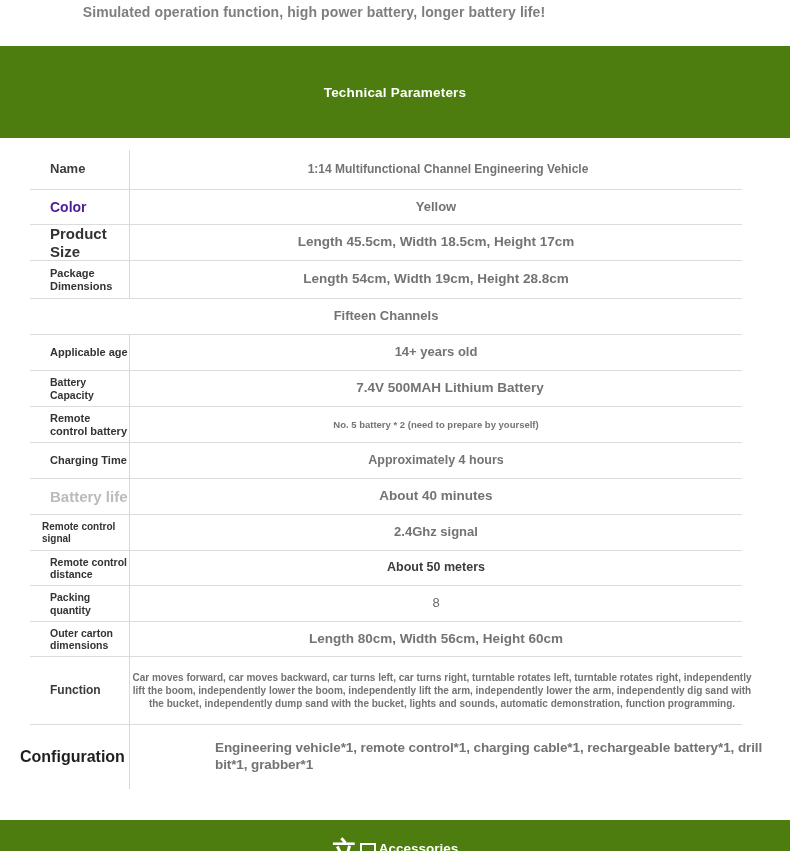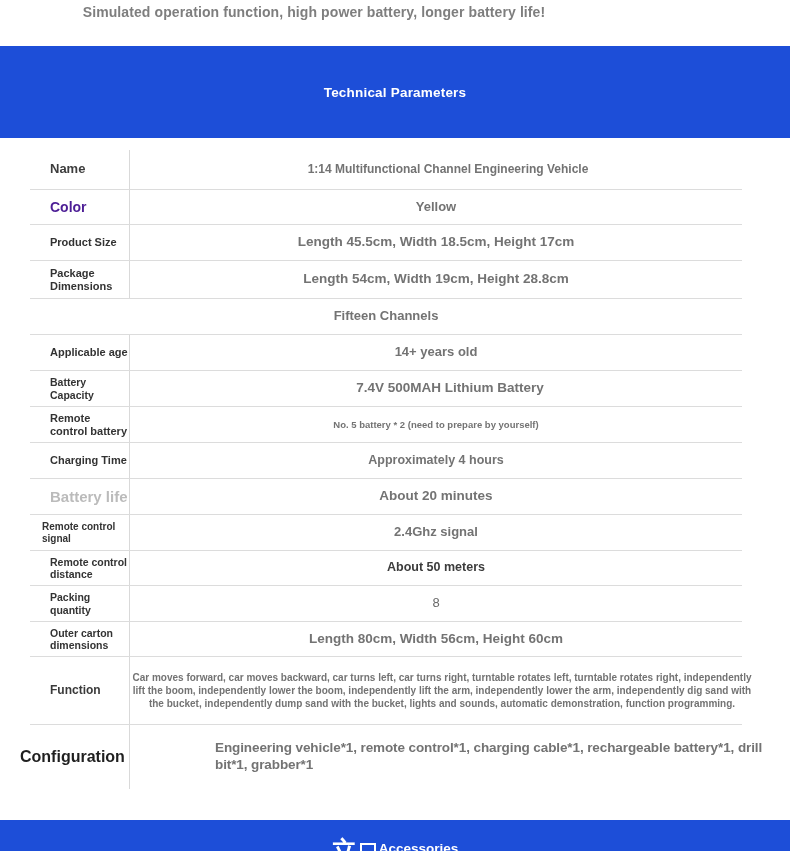--- a/index.html
+++ b/index.html
@@ -8,21 +8,21 @@
     position:relative; width:790px; height:851px; overflow:hidden;
     background:#ffffff; font-family:"Liberation Sans", sans-serif;
   }
   
   .top-header {
     width:628px; padding-top:4px; text-align:center;
     font-size:14px; font-weight:bold; color:#7e7e7e; letter-spacing:0.1px;
   }
   
   .banner {
-    background:#1d4ed8; width:790px; height:92px;
+    background:#4d7c0f; width:790px; height:92px;
     display:flex; align-items:center; justify-content:center;
   }
   .banner-top { margin-top:26px; }
   .banner-title { color:#ffffff; font-weight:bold; font-size:13.5px; letter-spacing:0.2px; }
   
   .spec-table { margin:12px 0 0 30px; width:712px; }
   .spec-row { display:flex; align-items:center; border-bottom:1px solid #dcdcdc; }
   .spec-row.last { border-bottom:none; }
   .label-cell {
     flex:0 0 100px; align-self:stretch; display:flex; align-items:center;
@@ -30,21 +30,21 @@
     color:#333; font-weight:bold; line-height:1.15;
   }
   .value-cell {
     flex:1; display:flex; align-items:center; justify-content:center;
     text-align:center; color:#737373; font-weight:bold; line-height:1.25;
     padding:2px 4px;
   }
   
   .r-name          { min-height:40px;gap:24px; } .r-name .label-cell{font-size:13px;color:#3d3d3d;} .r-name .value-cell{font-size:12px;}
   .r-color         { min-height:35px; } .r-color .label-cell{font-size:14px;color:#4c1d95;} .r-color .value-cell{font-size:13px;}
-  .r-product       { min-height:36px; } .r-product .label-cell{font-size:11px;} .r-product .value-cell{font-size:13.5px;}
+  .r-product       { min-height:36px; } .r-product .label-cell{font-size:15px;} .r-product .value-cell{font-size:13.5px;}
   .r-package       { min-height:38px; } .r-package .label-cell{font-size:11px;} .r-package .value-cell{font-size:13.5px;}
   .r-aisle         { min-height:36px; } .r-aisle .label-cell{font-size:14px;color:#222;} .r-aisle .value-cell{font-size:13px;}
   .r-age           { min-height:36px; } .r-age .label-cell{font-size:11px;} .r-age .value-cell{font-size:13px;}
   .r-battcap       { min-height:36px;gap:28px; } .r-battcap .label-cell{font-size:10.5px;} .r-battcap .value-cell{font-size:13.5px;}
   .r-rcbatt        { min-height:36px; } .r-rcbatt .label-cell{font-size:11px;} .r-rcbatt .value-cell{font-size:9.5px;}
   .r-charging      { min-height:36px; } .r-charging .label-cell{font-size:11px;} .r-charging .value-cell{font-size:12.5px;}
   .r-battlife      { min-height:36px; } .r-battlife .label-cell{font-size:15px;color:#bbbbbb;} .r-battlife .value-cell{font-size:13.5px;}
   .r-rcsignal      { min-height:36px; } .r-rcsignal .label-cell{font-size:10px;padding-left:12px;} .r-rcsignal .value-cell{font-size:13px;}
   .r-rcdist        { min-height:35px; } .r-rcdist .label-cell{font-size:10.5px;} .r-rcdist .value-cell{font-size:12.5px;color:#3c3c3c;}
   .r-packing       { min-height:36px; } .r-packing .label-cell{font-size:10.5px;} .r-packing .value-cell{font-size:13px;font-weight:normal;color:#6a6a6a;}
@@ -112,21 +112,21 @@
       <div class="value-cell">No. 5 battery * 2 (need to prepare by yourself)</div>
     </div>
 
     <div class="spec-row r-charging">
       <div class="label-cell">Charging Time</div>
       <div class="value-cell">Approximately 4 hours</div>
     </div>
 
     <div class="spec-row r-battlife">
       <div class="label-cell">Battery life</div>
-      <div class="value-cell">About 20 minutes</div>
+      <div class="value-cell">About 40 minutes</div>
     </div>
 
     <div class="spec-row r-rcsignal">
       <div class="label-cell">Remote control signal</div>
       <div class="value-cell">2.4Ghz signal</div>
     </div>
 
     <div class="spec-row r-rcdist">
       <div class="label-cell">Remote control distance</div>
       <div class="value-cell">About 50 meters</div>

